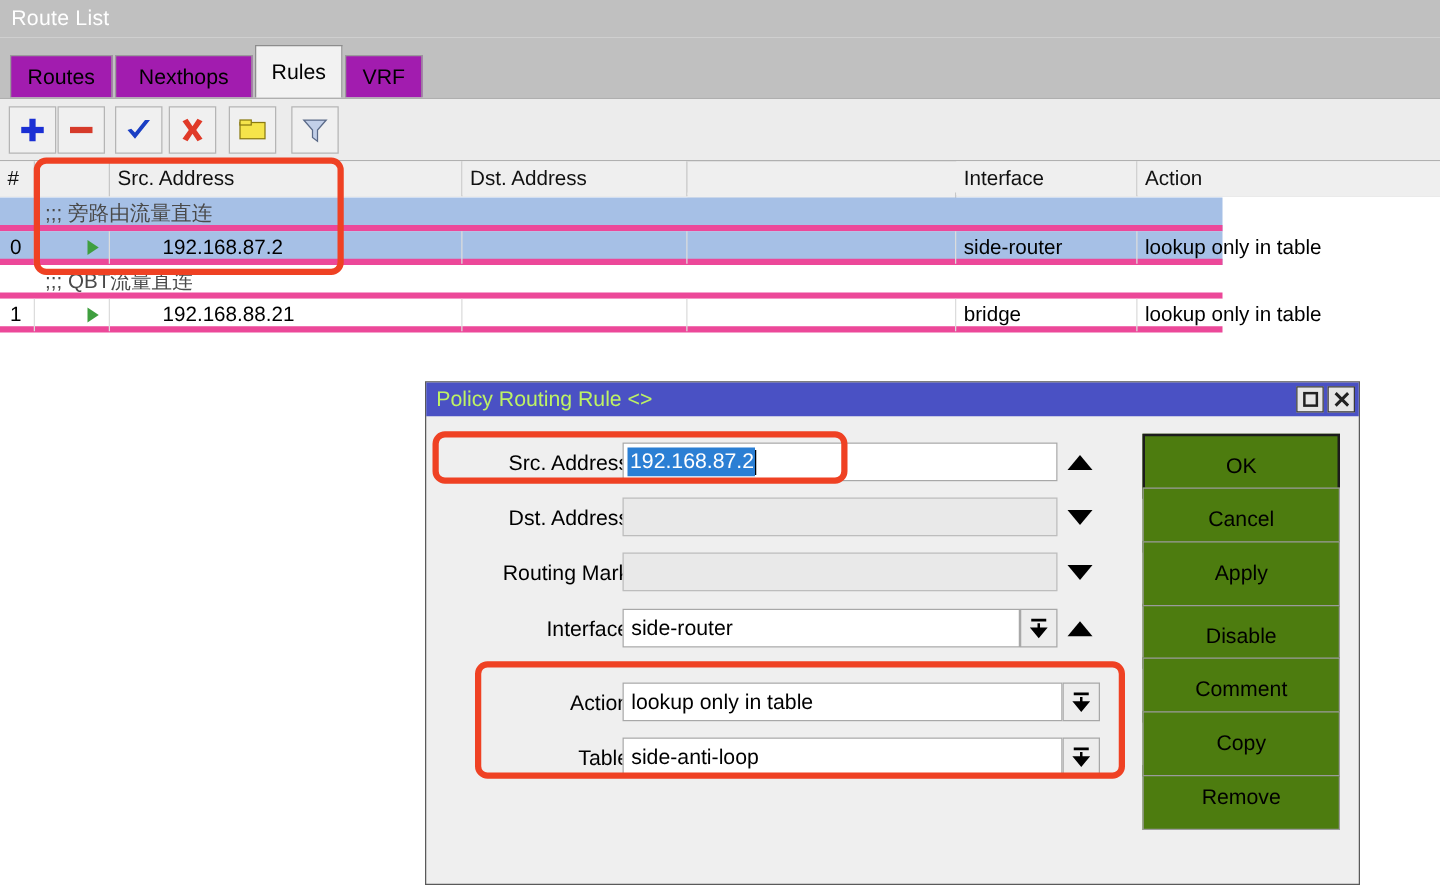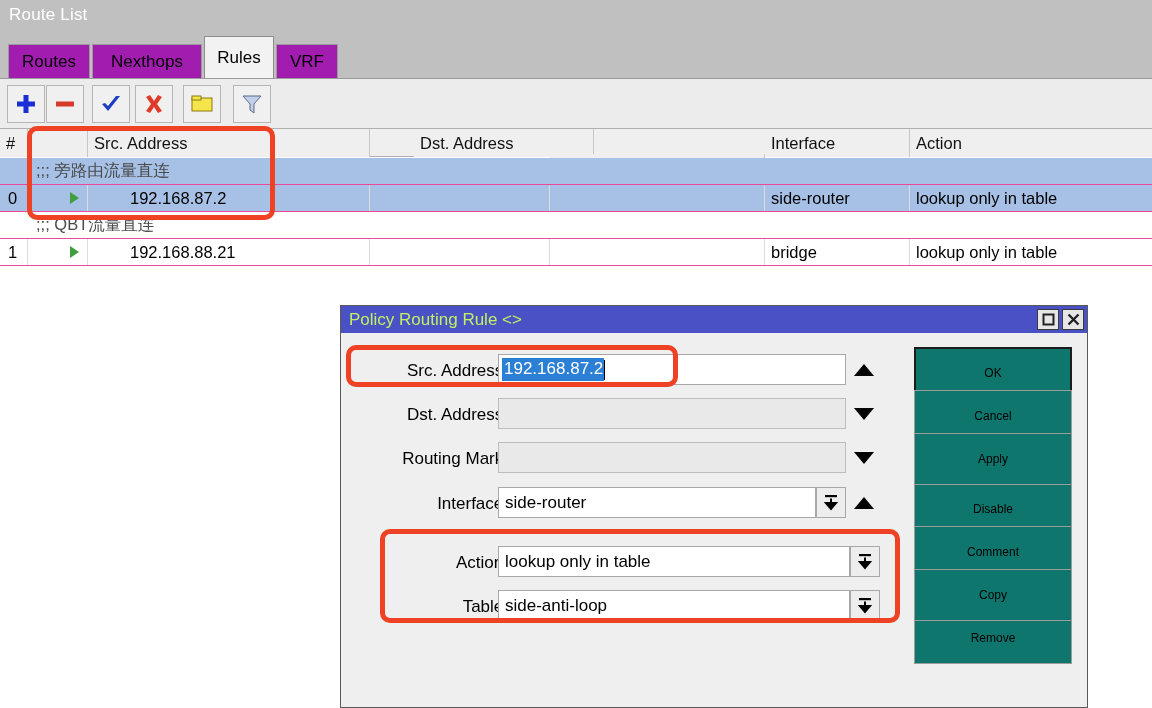--- a/index.html
+++ b/index.html
@@ -66,22 +66,22 @@
   }
   .th {
     position: absolute; top: 0; height: 28px;
     font-size: 16.5px; color: #111;
     display: flex; align-items: center;
     border-right: 1px solid #c7c7c7;
     padding-left: 6px;
     background: #efefef;
   }
   .trow {
-    position: absolute; left: 0; width: 1152px; height: 27px;
-    border-bottom: 1px solid #ec4899;
+    position: absolute; left: 0; width: 978px; height: 27px;
+    border-bottom: 5px solid #ec4899;
   }
   .trow.sel { background: #a6c0e6; }
   .trow.plain { background: #ffffff; }
   .cell {
     position: absolute; top: 0; height: 26px;
     font-size: 16.5px; color: #000;
     display: flex; align-items: center;
     overflow: hidden; white-space: nowrap;
   }
   .cell.num { justify-content: flex-start; padding-left: 8px; }
@@ -145,23 +145,23 @@
     border-bottom:12px solid #000;
   }
   .tri-down {
     width:0;height:0;border-left:10px solid transparent;border-right:10px solid transparent;
     border-top:12px solid #000;
   }
   .arrow-slot { position: absolute; width: 26px; height: 24px; display:flex; align-items:center; justify-content:center; }
 
   .dbtn {
     position: absolute; left: 913px; width: 158px; height: 52px;
-    background: #0f766e; border: 1px solid #9b9b9b;
-    display: flex; align-items: center; justify-content: center;
-    font-size: 12px; color: #000;
+    background: #4d7c0f; border: 1px solid #9b9b9b;
+    display: flex; align-items: center; justify-content: center;
+    font-size: 17px; color: #000;
   }
   .dbtn.default { border: 2px solid #1c1c1c; }
 
   
   .annot {
     position: absolute;
     border: 5px solid #ef4123;
     border-radius: 10px;
     pointer-events: none;
     z-index: 50;
@@ -216,21 +216,21 @@
         <path d="M3 4 L21 4 L14 12 L14 21 L10 18 L10 12 Z" fill="#c2cfe8" stroke="#5a6a88" stroke-width="1"></path>
       </svg>
     </div>
   </div>
 
   <div class="table">
     <div class="thead">
       <div class="th" style="left:0px;width:28px;">#</div>
       <div class="th" style="left:28px;width:60px;"></div>
       <div class="th" style="left:88px;width:282px;">Src. Address</div>
-      <div class="th" style="left:370px;width:180px;margin-left:44px;">Dst. Address</div>
+      <div class="th" style="left:370px;width:180px;">Dst. Address</div>
       <div class="th" style="left:550px;width:215px;margin-top:25px;">Routing Mark</div>
       <div class="th" style="left:765px;width:145px;">Interface</div>
       <div class="th" style="left:910px;width:242px;border-right:none;">Action</div>
     </div>
 
     <div class="trow sel" style="top:30px;">
       <div class="cell" style="left:28px;width:500px;">
         <span class="comment-text">;;; 旁路由流量直连</span>
       </div>
     </div>

